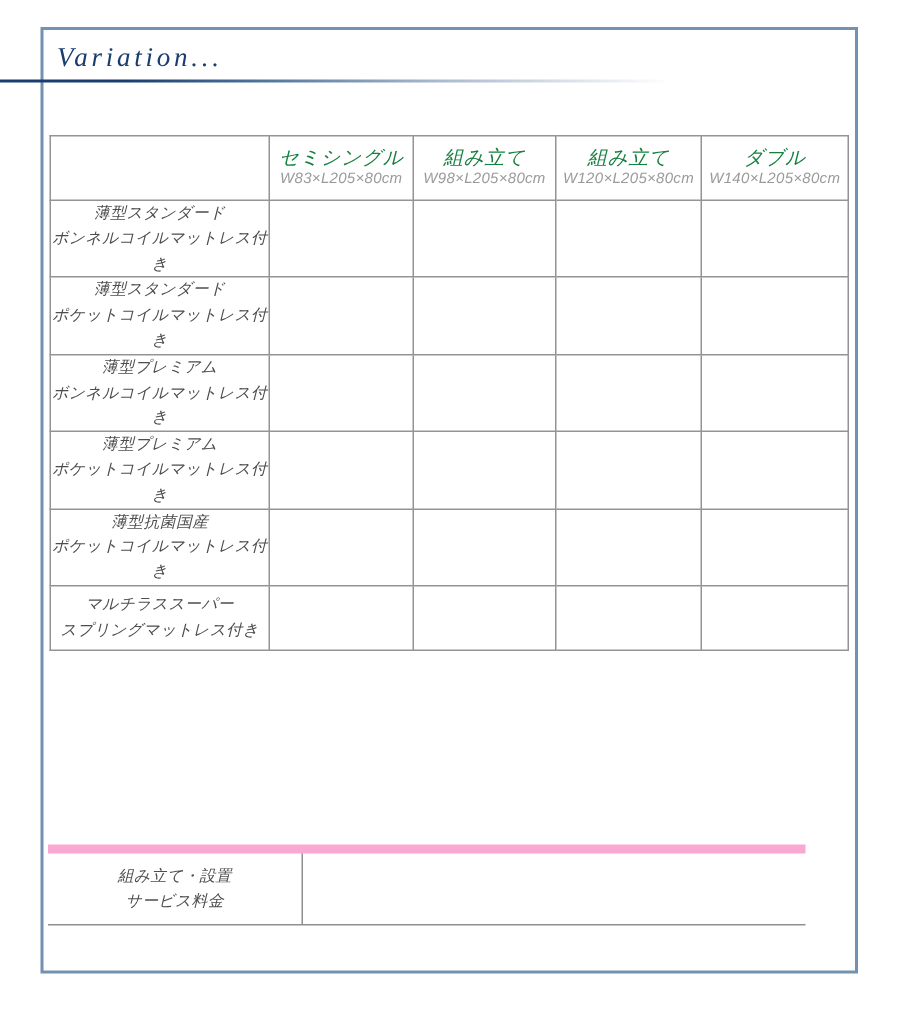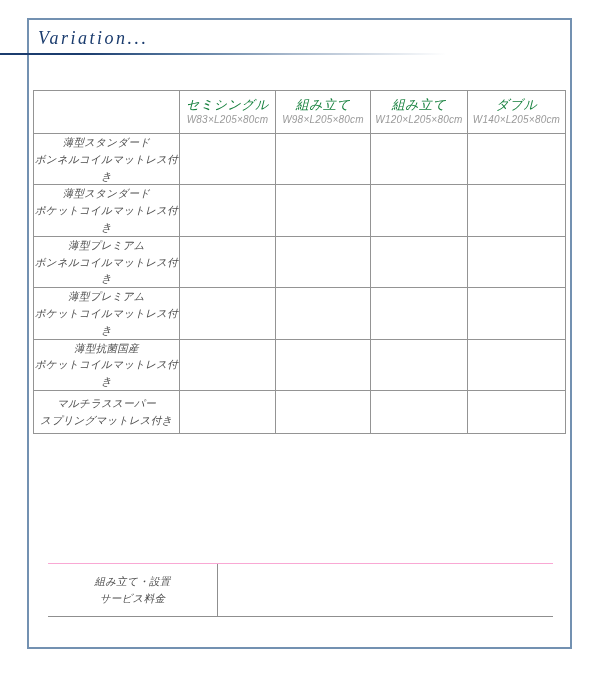--- a/index.html
+++ b/index.html
@@ -75,23 +75,23 @@
     text-align:center;
     vertical-align:middle;
     font-size:10.5px;
     color:#4d4d4d;
     line-height:1.6;
     white-space:pre-line;
     letter-spacing:0.3px;
   }
   .service{
     position:absolute;
-    left:48px;top:563px;
+    left:32px;top:563px;
     width:505px;height:54px;
-    border-top:1px solid #f9a8d4;
+    border-top:6px solid #f9a8d4;
     border-bottom:1px solid #8f8f8f;
     box-sizing:border-box;
     display:flex;
   }
   .service-label{
     width:170px;
     border-right:1px solid #8f8f8f;
     box-sizing:border-box;
     display:flex;
     align-items:center;

